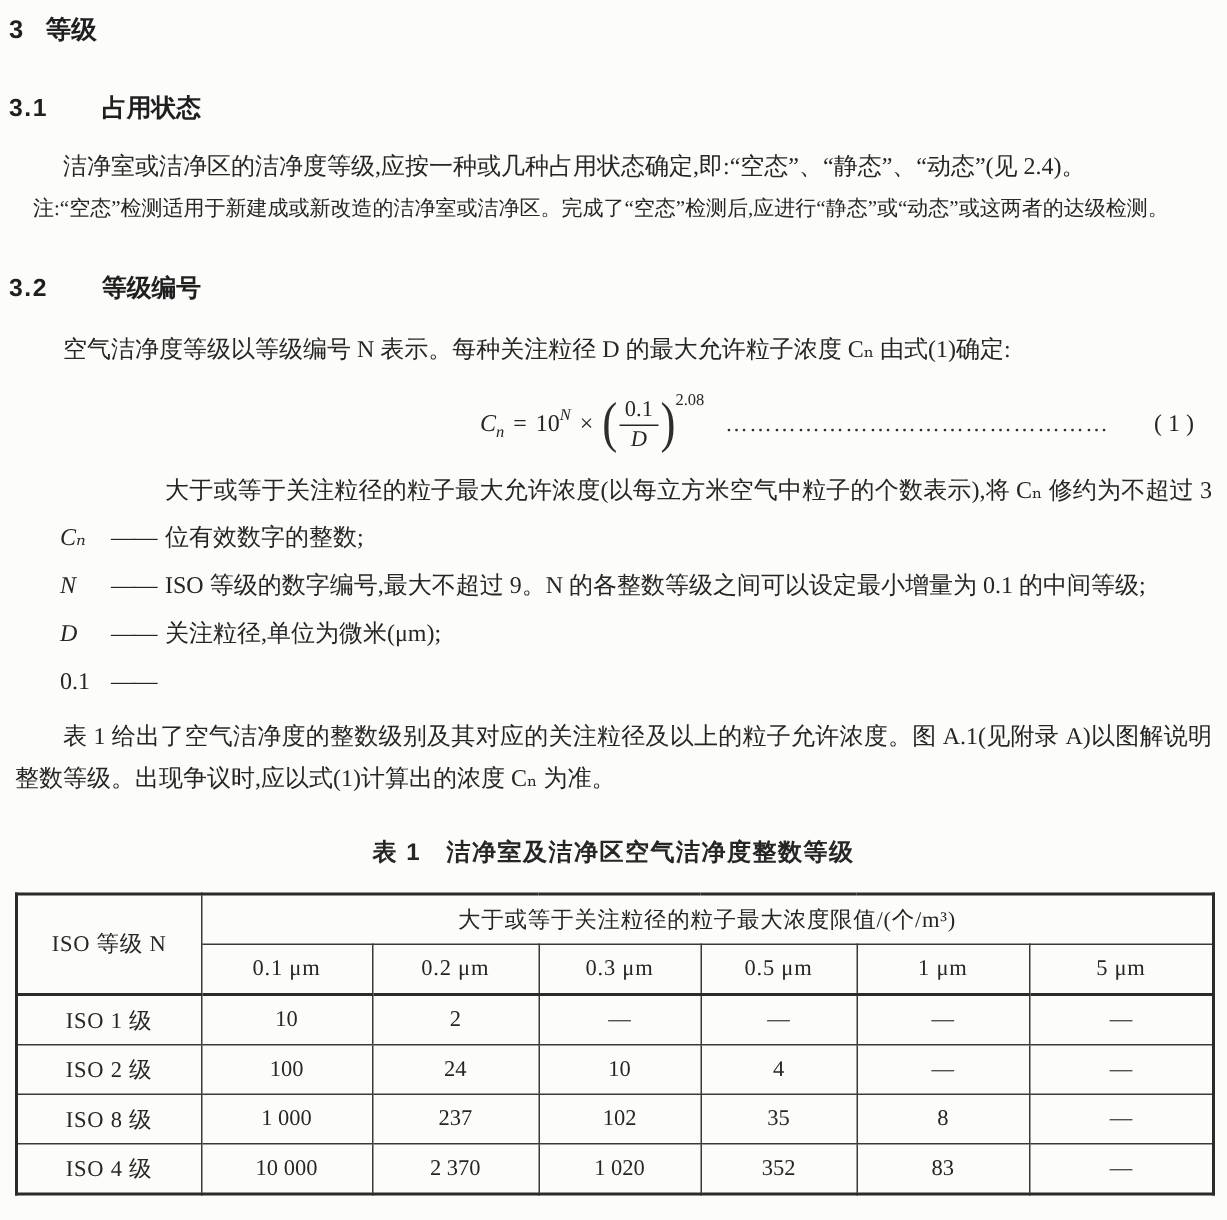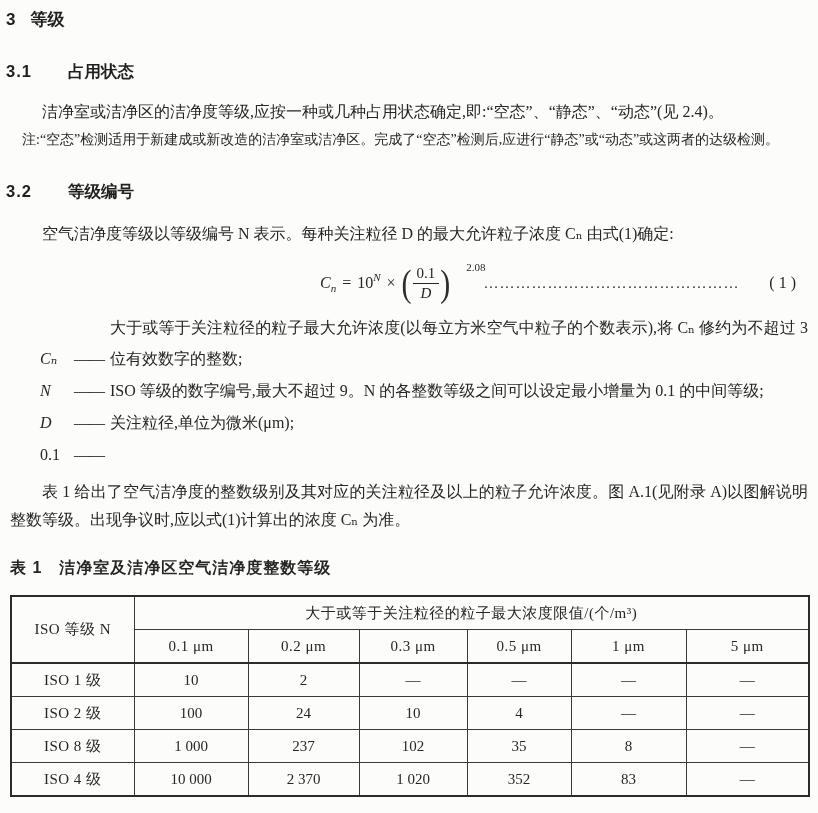--- a/index.html
+++ b/index.html
@@ -34,40 +34,40 @@
   .formula-line{
     display:flex;align-items:center;
     margin:10px 12px 0 310px;height:50px;
   }
   .formula{display:inline-flex;align-items:center;white-space:nowrap;font-size:16px;}
   .formula .gap{display:inline-block;width:6px;}
   .frac{display:inline-flex;flex-direction:column;text-align:center;vertical-align:middle;font-size:15px;line-height:17px;margin:0 1px;}
   .frac .num{border-bottom:1px solid #262626;padding:0 4px 1px 4px;}
   .frac .den{padding-top:1px;}
   .paren{font-size:30px;font-weight:400;transform:scaleY(1.25);display:inline-block;line-height:30px;color:#2e2e2e;}
-  .outer-exp{font-size:11px;position:relative;top:-16px;left:16px;}
+  .outer-exp{font-size:11px;position:relative;top:-16px;left:0;}
   .pow{font-size:11px;position:relative;top:-6px;}
   .lhs-sub{font-size:11px;position:relative;top:5px;}
   .dot-leader{flex:1;overflow:hidden;white-space:nowrap;margin:0 2px 0 14px;letter-spacing:1px;color:#2e2e2e;font-size:15px;}
   .eq-label{white-space:nowrap;font-size:16px;}
 
   
   .def-lead{margin:10px 0 0 12px;line-height:26px;}
   .def-list{margin-top:4px;}
   .def-row{display:flex;align-items:flex-end;line-height:31px;margin:0 0 1px 0;}
   .def-sym{width:34px;margin-left:30px;flex:0 0 auto;}
   .def-dash{flex:0 0 auto;letter-spacing:-1px;margin-right:6px;white-space:nowrap;}
   .def-text{flex:1;text-align:justify;}
 
   .p-intro{margin-top:8px;line-height:28px;}
 
   
   .table-title{
     font-family:"Liberation Sans","DejaVu Sans",sans-serif;
-    font-weight:bold;font-size:16px;
+    font-weight:bold;font-size:16px;text-align:center;
     margin-top:24px;letter-spacing:1px;
   }
   table.cls{
     border-collapse:collapse;table-layout:fixed;
     margin:16px 0 0 0;width:798px;
     font-size:15px;color:#262626;
   }
   table.cls th,table.cls td{
     border:1px solid #3a3a3a;text-align:center;vertical-align:middle;
     font-weight:normal;padding:0;height:32px;

